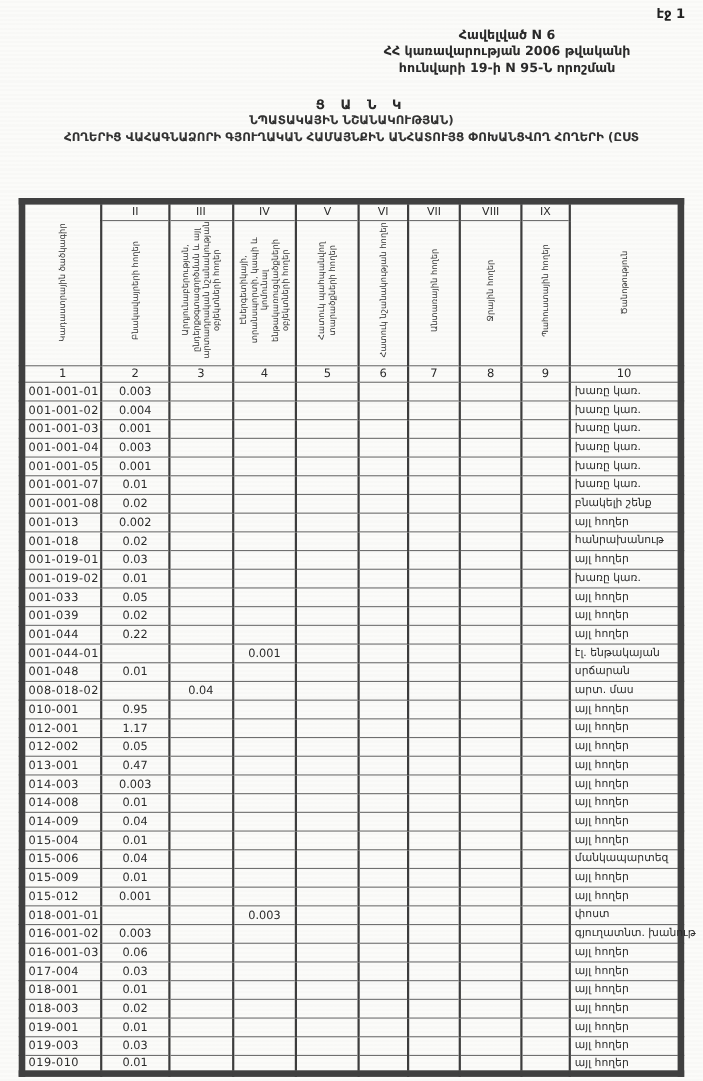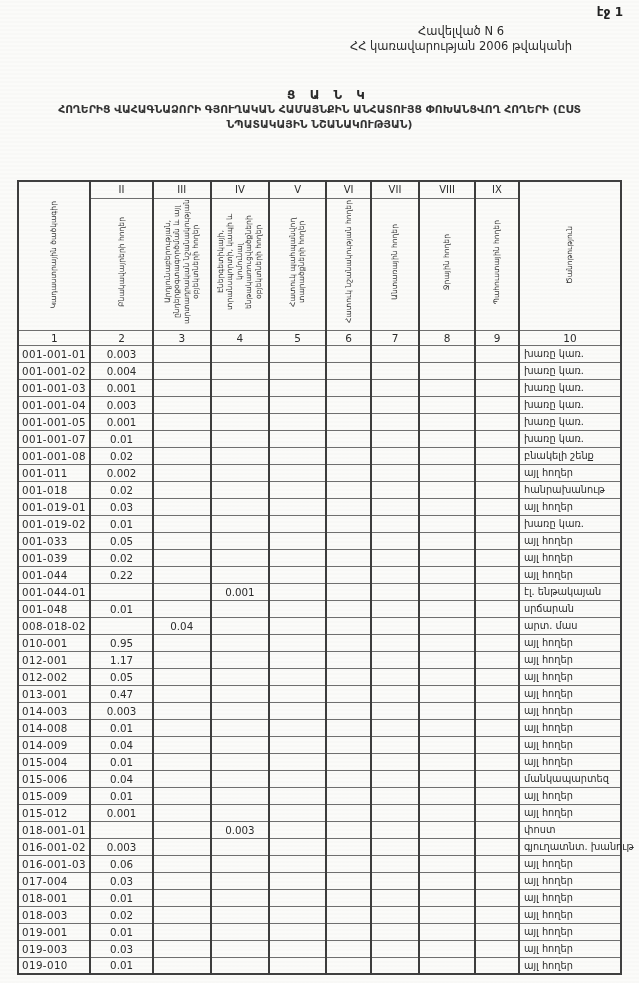--- a/index.html
+++ b/index.html
@@ -10,21 +10,21 @@
     color:#2e2e2e;
     font-family:"DejaVu Sans", sans-serif;
     overflow:hidden;
   }
   .page-label {
     position:absolute; top:5px; right:16px;
     font-weight:bold; font-size:12px; color:#222;
   }
   .appendix {
     position:absolute; top:24px; right:8px; width:340px;
-    text-align:center; font-weight:normal; font-size:11.5px;
+    text-align:center; font-weight:bold; font-size:11.5px;
     line-height:1.3; color:#2a2a2a;
   }
   .doc-title {
     position:absolute; top:88px; left:0; width:100%;
     text-align:center; font-weight:bold; font-size:12px;
     letter-spacing:5px; color:#2a2a2a;padding-left:18px;
   }
   .doc-subtitle {
     position:absolute; top:103px; left:6px; right:6px;
     text-align:center; font-weight:bold; font-size:10.8px;
@@ -35,21 +35,21 @@
     border-collapse:collapse; table-layout:fixed;
     background:transparent;
   }
   table.land th, table.land td {
     border-left:2px solid #3d3d3d;
     border-right:2px solid #3d3d3d;
     border-top:1px solid #6f6f6f;
     border-bottom:1px solid #6f6f6f;
     overflow:visible;
   }
-  table.land { border:2px solid #404040; }
+  table.land { border:6px solid #404040; }
   thead tr.roman th { height:17px; font-size:10px; font-weight:normal; text-align:center; color:#2c2c2c; }
   thead tr.rotated th { height:132px; vertical-align:middle; text-align:center; }
   th.rot span.v {
     display:inline-block;
     writing-mode:vertical-rl;
     transform:rotate(180deg);
     font-weight:normal;
     font-size:7.6px;
     line-height:1.25;
     max-height:126px;
@@ -68,27 +68,28 @@
 </head>
 <body>
 
 <div class="scan-tint"></div>
 
 <div class="page-label">էջ 1</div>
 
 <div class="appendix">
   <div>Հավելված N 6</div>
   <div>ՀՀ կառավարության 2006 թվականի</div>
+  <div>հունվարի 19-ի N 95-Ն որոշման</div>
 </div>
 
 <div class="doc-title">Ց Ա Ն Կ</div>
 
 <div class="doc-subtitle">
+  <div>ՆՊԱՏԱԿԱՅԻՆ ՆՇԱՆԱԿՈՒԹՅԱՆ)</div>
   <div>ՀՈՂԵՐԻՑ ՎԱՀԱԳՆԱՁՈՐԻ ԳՅՈՒՂԱԿԱՆ ՀԱՄԱՅՆՔԻՆ ԱՆՀԱՏՈՒՅՑ ՓՈԽԱՆՑՎՈՂ ՀՈՂԵՐԻ (ԸՍՏ</div>
-  <div>ՆՊԱՏԱԿԱՅԻՆ ՆՇԱՆԱԿՈՒԹՅԱՆ)</div>
 </div>
 
 <table class="land">
   <colgroup>
     <col style="width:71px">
       <col style="width:61px">
       <col style="width:57px">
       <col style="width:57px">
     <col style="width:56px">
       <col style="width:44px">
@@ -212,21 +213,21 @@
         <td class="val"></td>
         <td class="val"></td>
         <td class="val"></td>
         <td class="val"></td>
         <td class="val"></td>
         <td class="val"></td>
         <td class="val"></td>
         <td class="note">բնակելի շենք</td>
       </tr>
       <tr>
-        <td class="code">001-011</td>
+        <td class="code">001-013</td>
         <td class="val">0.002</td>
         <td class="val"></td>
         <td class="val"></td>
         <td class="val"></td>
         <td class="val"></td>
         <td class="val"></td>
         <td class="val"></td>
         <td class="val"></td>
         <td class="note">այլ հողեր</td>
       </tr>

